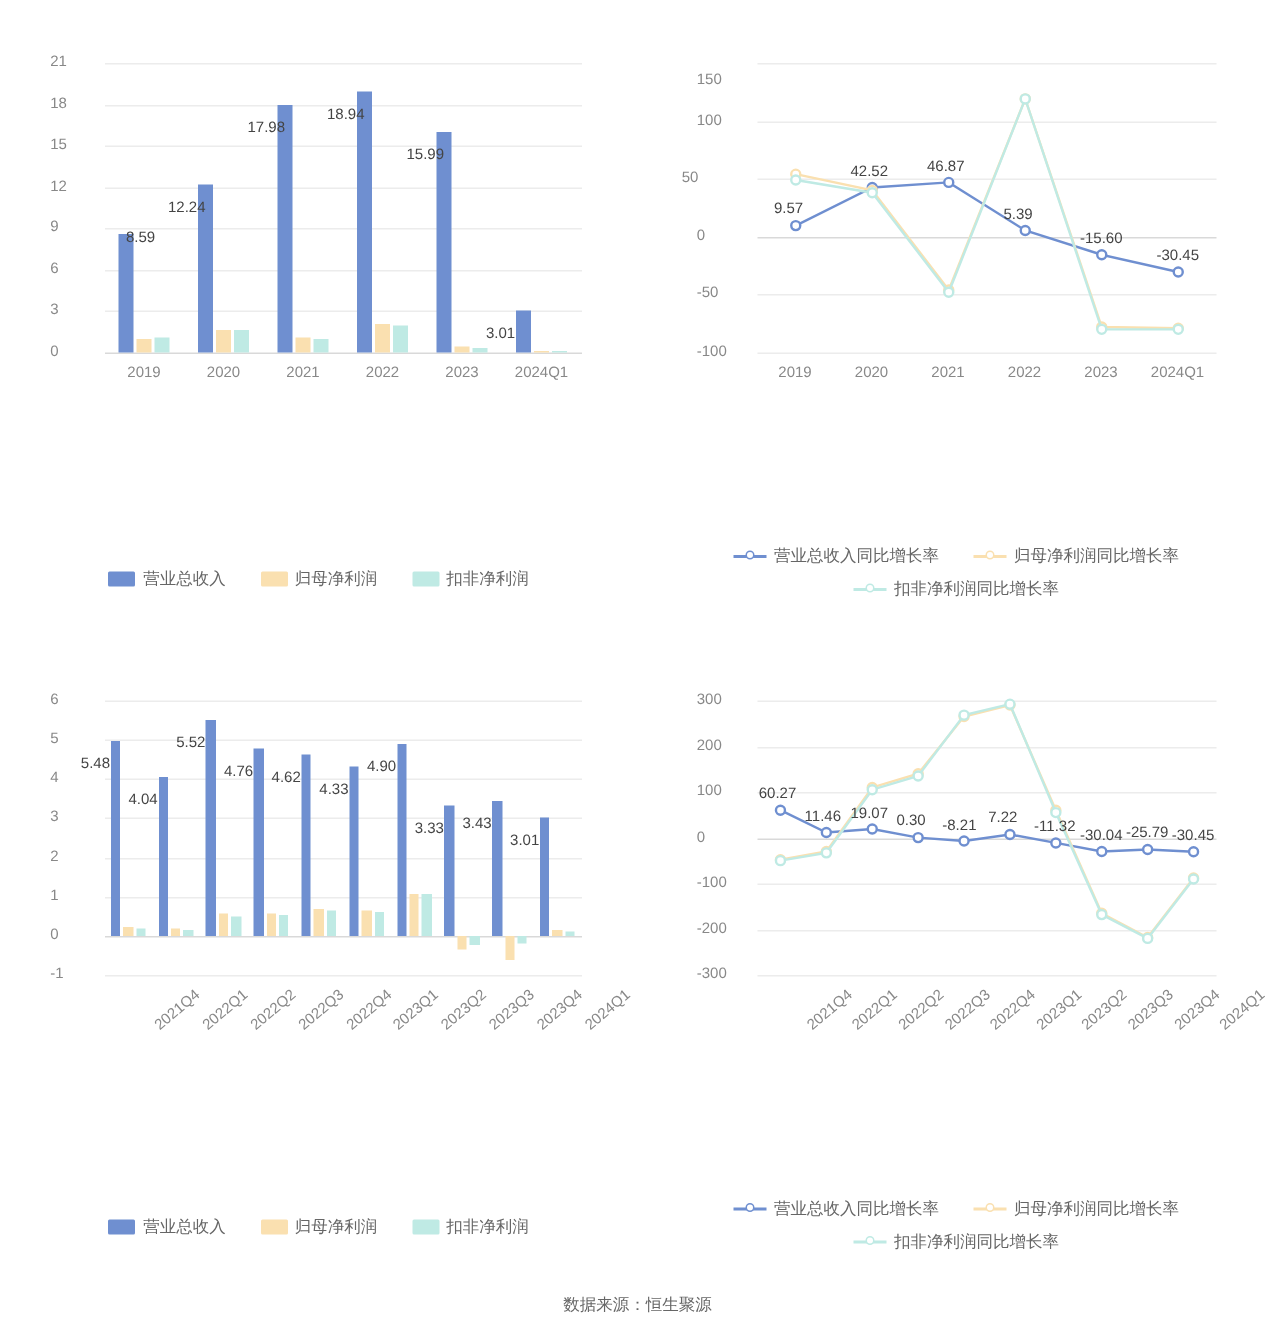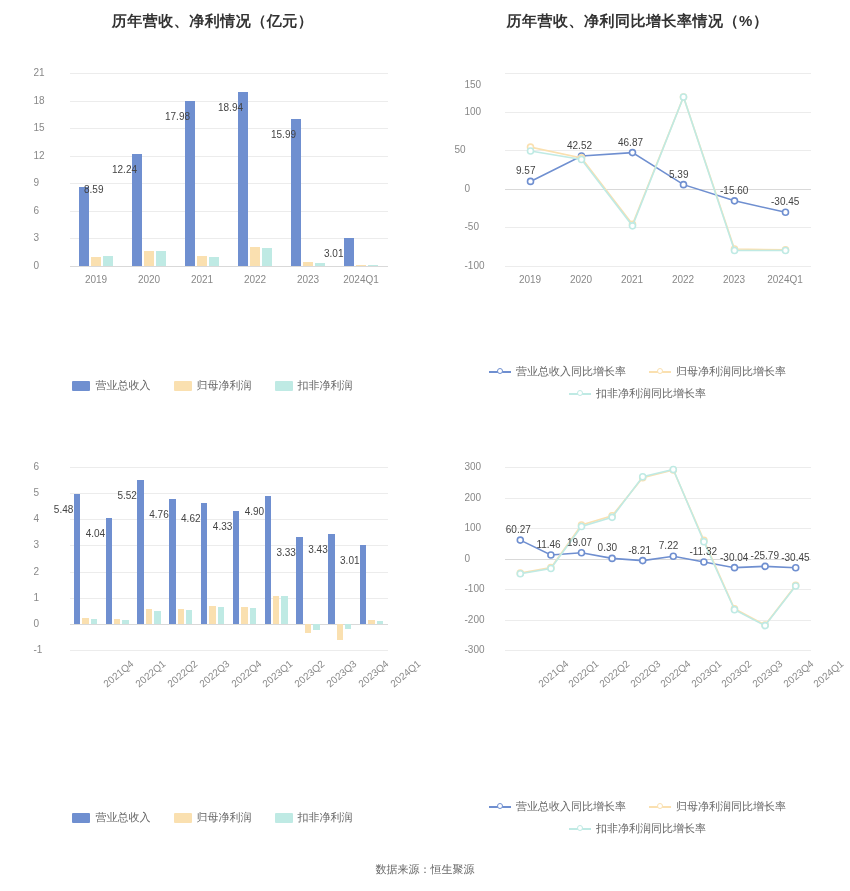--- a/index.html
+++ b/index.html
@@ -53,21 +53,20 @@
     font-size:11px;color:#666;
   }
   svg{position:absolute;left:0;top:0;overflow:visible;}
 </style>
 </head>
 <body>
 
 <div class="grid">
 
   <div class="panel">
-    <div class="panel-title">历年营收、净利情况（亿元）</div>
     <div class="plot" id="plot0" style="width:390px;height:275px;left:0;top:0;">
         <div class="gridline" style="left: 52px; width: 318px; top: 235px; background: rgb(217, 217, 217);"></div>
         <div class="tick-label ylab" style="left: 16px; width: 30px; top: 229px;">0</div>
         <div class="gridline" style="left: 52px; width: 318px; top: 207.429px;"></div>
         <div class="tick-label ylab" style="left: 16px; width: 30px; top: 201.429px;">3</div>
         <div class="gridline" style="left: 52px; width: 318px; top: 179.857px;"></div>
         <div class="tick-label ylab" style="left: 16px; width: 30px; top: 173.857px;">6</div>
         <div class="gridline" style="left: 52px; width: 318px; top: 152.286px;"></div>
         <div class="tick-label ylab" style="left: 16px; width: 30px; top: 146.286px;">9</div>
         <div class="gridline" style="left: 52px; width: 318px; top: 124.714px;"></div>
@@ -110,21 +109,20 @@
         <div class="tick-label" style="left: 325.5px; width: 36px; text-align: center; top: 243px;">2024Q1</div>
       </div>
     <div class="legend" style="top:378px;">
       <span class="legend-item"><span class="legend-swatch" style="background:#6f8fd0"></span><span>营业总收入</span></span>
       <span class="legend-item"><span class="legend-swatch" style="background:#fae0b0"></span><span>归母净利润</span></span>
       <span class="legend-item"><span class="legend-swatch" style="background:#bfeae4"></span><span>扣非净利润</span></span>
     </div>
   </div>
 
   <div class="panel">
-    <div class="panel-title">历年营收、净利同比增长率情况（%）</div>
     <div class="plot" id="plot1" style="width:390px;height:275px;left:0;top:0;">
         <div class="gridline" style="left: 62px; width: 306px; top: 235px;"></div>
         <div class="tick-label ylab" style="left: 22px; width: 34px; top: 229px;">-100</div>
         <div class="gridline" style="left: 62px; width: 306px; top: 196.4px;"></div>
         <div class="tick-label ylab" style="left: 22px; width: 34px; top: 190.4px;">-50</div>
         <div class="gridline" style="left: 62px; width: 306px; top: 157.8px; background: rgb(217, 217, 217);"></div>
         <div class="tick-label ylab" style="left: 22px; width: 34px; top: 151.8px;">0</div>
         <div class="gridline" style="left: 62px; width: 306px; top: 119.2px;"></div>
         <div class="tick-label ylab" style="left: 12px; width: 34px; top: 113.2px;">50</div>
         <div class="gridline" style="left: 62px; width: 306px; top: 80.6px;"></div>

